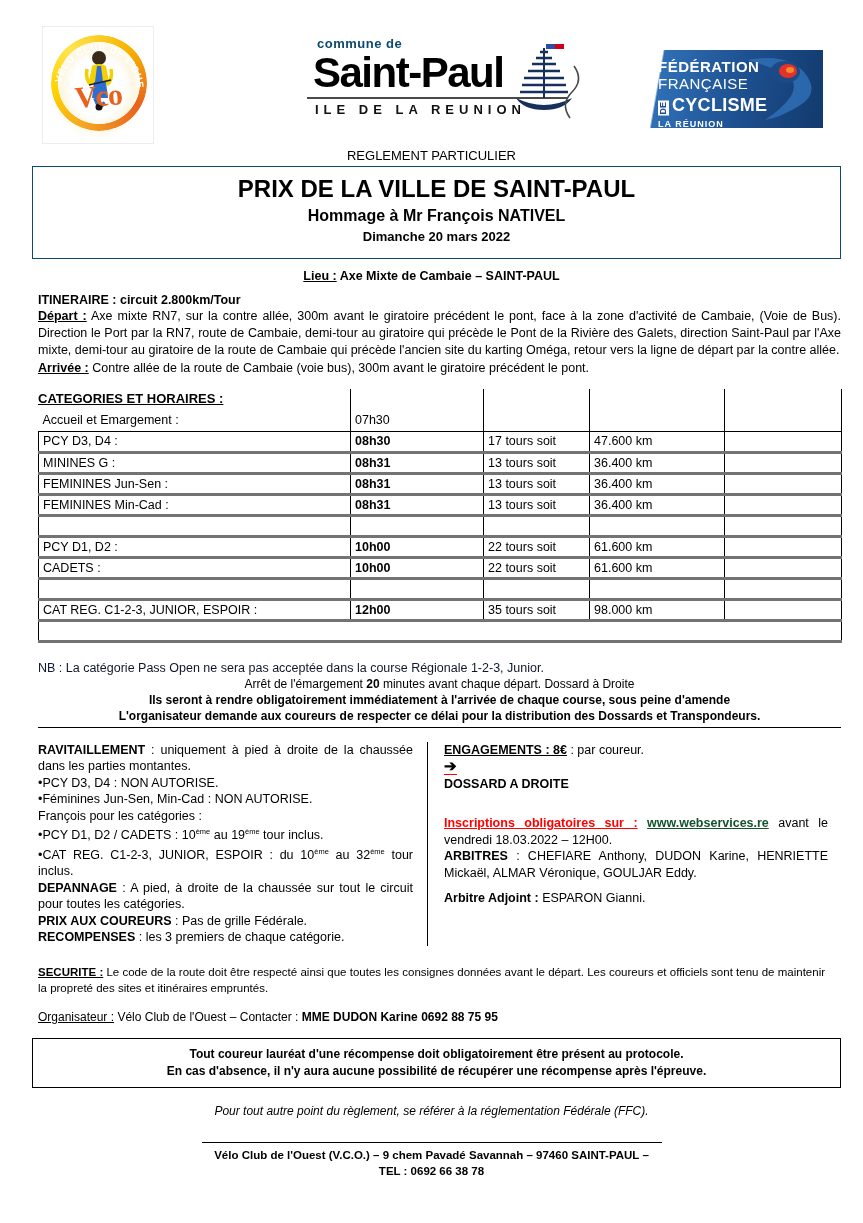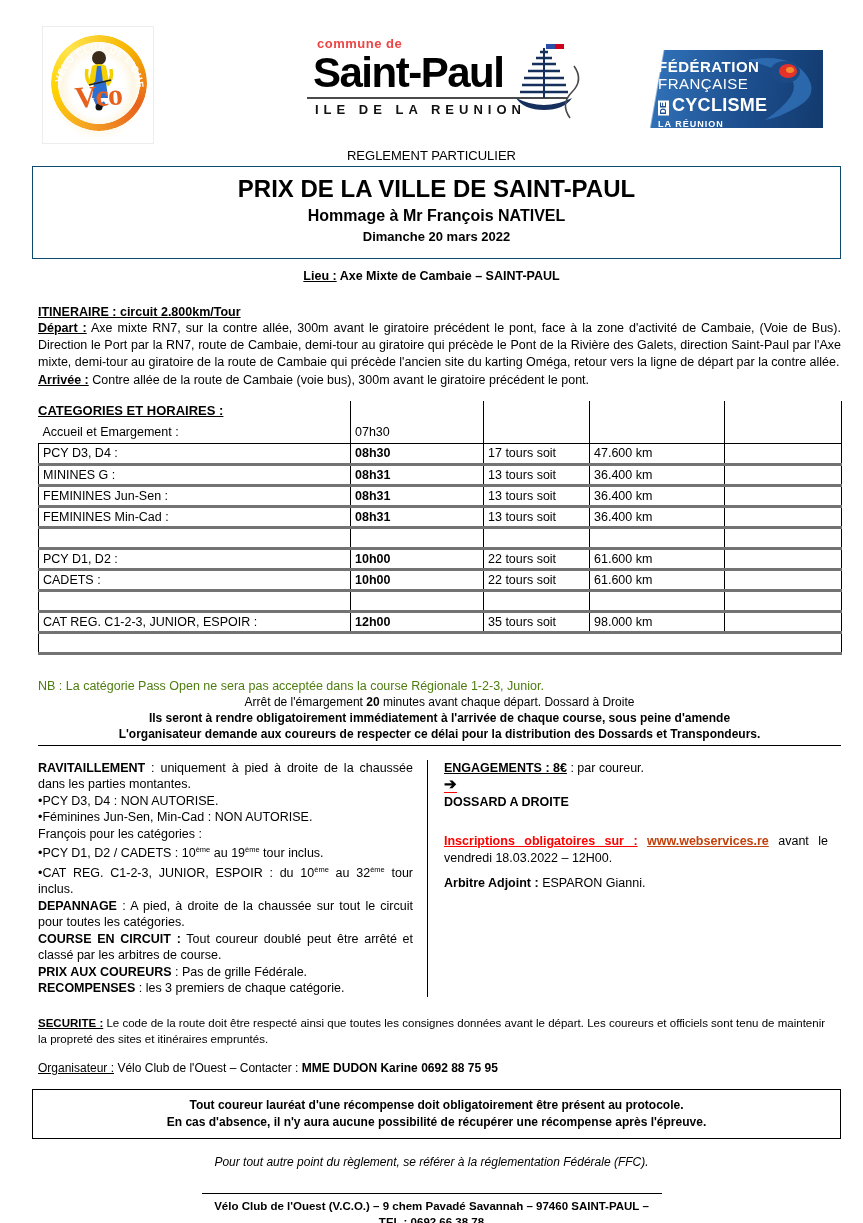--- a/index.html
+++ b/index.html
@@ -48,21 +48,21 @@
     letter-spacing:-1px;
     transform: rotate(-4deg);
     text-align:center;
   }
 
   .logo-stpaul {
     position:absolute; left:305px; top:18px; width:275px; height:92px;
   }
   .stp-commune {
     font: bold 13px "Liberation Sans", sans-serif;
-    letter-spacing:0.5px; color:#ef4444; margin-left:12px;
+    letter-spacing:0.5px; color:#0c4a6e; margin-left:12px;
   }
   .stp-name {
     font: bold 42px "Liberation Sans", sans-serif;
     letter-spacing:-1.5px; line-height:44px; color:#000; margin-left:8px;
   }
   .stp-rule { height:2px; background:#4a4a4a; width:260px; margin:2px 0 3px 2px; }
   .stp-island {
     font: bold 13px "Liberation Sans", sans-serif;
     letter-spacing:5px; color:#111; margin-left:10px;
   }
@@ -100,21 +100,21 @@
 
   .lieu {
     text-align:center;
     font: bold 12.5px "Liberation Sans", sans-serif;
     margin: 10px 0 0 0;
   }
   .lieu u { text-decoration: underline; }
 
   
   .body-area { margin: 0 22px 0 38px; }
-  .itin-title { font: bold 12.5px "Liberation Sans", sans-serif; margin-top: 22px; text-decoration: underline; }
+  .itin-title { font: bold 12.5px "Liberation Sans", sans-serif; margin-top: 10px; }
   .itin-p {
     font: 12.5px "Liberation Sans", sans-serif;
     text-align: justify;
     line-height: 17px;
     margin-top: 1px;
   }
   .itin-p b { font-weight:bold; }
   .u { text-decoration: underline; }
 
   
@@ -136,44 +136,44 @@
 
   .bt { border-top:1px solid #000; }
   .bb { border-bottom:3px solid #737373; }
   .bl { border-left:1px solid #000; }
   .br { border-right:1px solid #000; }
   .bold { font-weight:bold; }
   .hdr-spacer { height:18px; }
 
   
   .nb {
-    color:#4d7c0f;
+    color:#0f172a;
     font: 12.5px "Liberation Sans", sans-serif;
-    margin-top: 24px;
+    margin-top: 18px;
   }
   .note-c { text-align:center; font: 12px "Liberation Sans", sans-serif; margin-top:2px; }
   .note-cb { text-align:center; font: bold 12px "Liberation Sans", sans-serif; margin-top:2px; }
 
   
   .cols {
     display:flex;
     margin-top: 4px;
     border-top:1px solid #000;
     padding-top:14px;
   }
   .col-l { width:390px; padding-right:14px; border-right:1px solid #000; }
   .col-r { width:400px; padding-left:16px; }
   .cp {
     font: 12.5px "Liberation Sans", sans-serif;
     line-height: 16.5px;
     text-align: justify;
   }
   .cp b { font-weight:bold; }
   sup { font-size:7.5px; vertical-align: super; }
-  .link { color:#c2410c; font-weight:bold; }
+  .link { color:#14532d; font-weight:bold; }
   .redu { color:#ff0000; text-decoration:underline; font-weight:bold; }
   .arrow { font: bold 15px "Liberation Sans", sans-serif; color:#000; line-height:16px; border-bottom:1px solid #ff0000; display:inline-block; }
   .sp { height:14px; }
   .sp-s { height:9px; }
 
   
   .securite {
     margin: 18px 38px 0 38px;
     font: 11.5px "Liberation Sans", sans-serif;
     text-align: justify;
@@ -403,23 +403,20 @@
         <div class="cp">
           <span>•PCY D1, D2 / CADETS : 10</span><sup>ème</sup><span> au 19</span><sup>ème</sup><span> tour inclus.</span>
         </div>
         <div class="cp">
           <span>•CAT REG. C1-2-3, JUNIOR, ESPOIR : du 10</span><sup>ème</sup><span> au 32</span><sup>ème</sup><span> tour inclus.</span>
         </div>
         <div class="cp">
           <b>DEPANNAGE</b><span> : A pied, à droite de la chaussée sur tout le circuit pour toutes les catégories.</span>
         </div>
         <div class="cp">
-          <b>COURSE EN CIRCUIT :</b><span> Tout coureur doublé peut être arrêté et classé par les arbitres de course.</span>
-        </div>
-        <div class="cp">
           <b>PRIX AUX COUREURS</b><span> : Pas de grille Fédérale.</span>
         </div>
         <div class="cp">
           <b>RECOMPENSES</b><span> : les 3 premiers de chaque catégorie.</span>
         </div>
       </div>
 
       <div class="col-r">
         <div class="cp">
           <b class="u">ENGAGEMENTS : 8€</b><span> : par coureur.</span>
@@ -428,20 +425,23 @@
           <span class="arrow">➔</span>
         </div>
         <div class="cp">
           <b>DOSSARD A DROITE</b>
         </div>
         <div class="sp"></div>
         <div class="sp-s"></div>
         <div class="cp">
           <span class="redu">Inscriptions obligatoires sur :</span>
           <a href="#" class="link">www.webservices.re</a><span> avant le vendredi 18.03.2022 – 12H00.</span>
+        </div>
+        <div class="cp">
+          <b>ARBITRES</b><span> : CHEFIARE Anthony, DUDON Karine, HENRIETTE Mickaël, ALMAR Véronique, GOULJAR Eddy.</span>
         </div>
         <div class="sp-s"></div>
         <div class="cp">
           <b>Arbitre Adjoint :</b><span> ESPARON Gianni.</span>
         </div>
       </div>
     </div>
   </div>
 
   <div class="securite">

